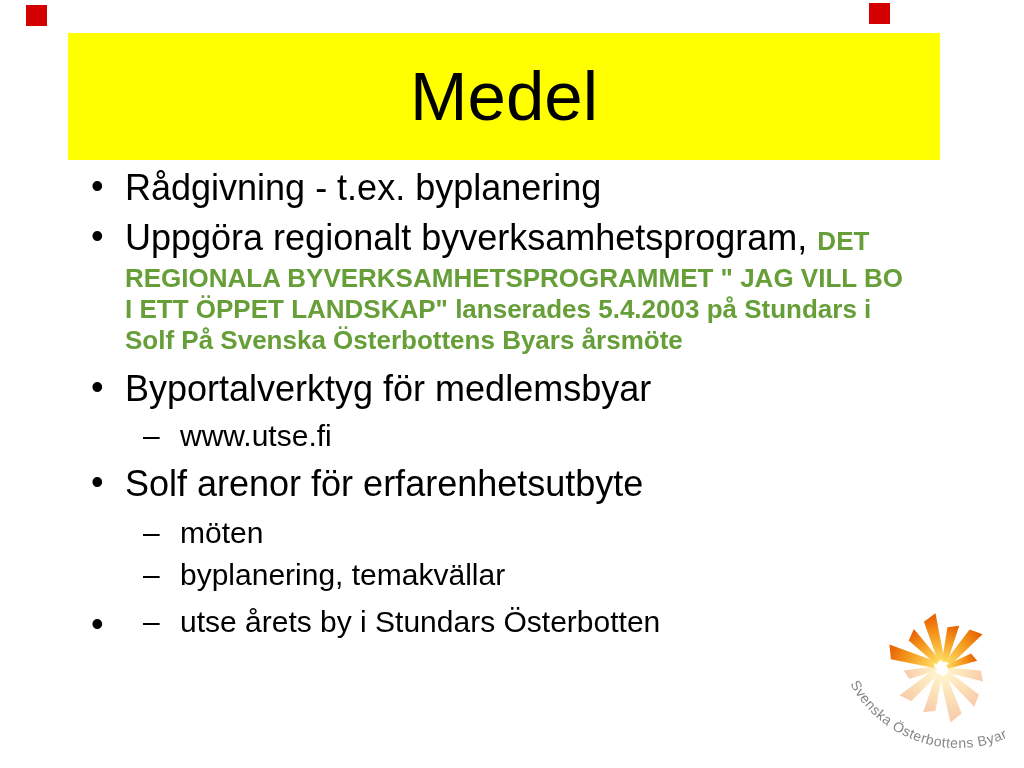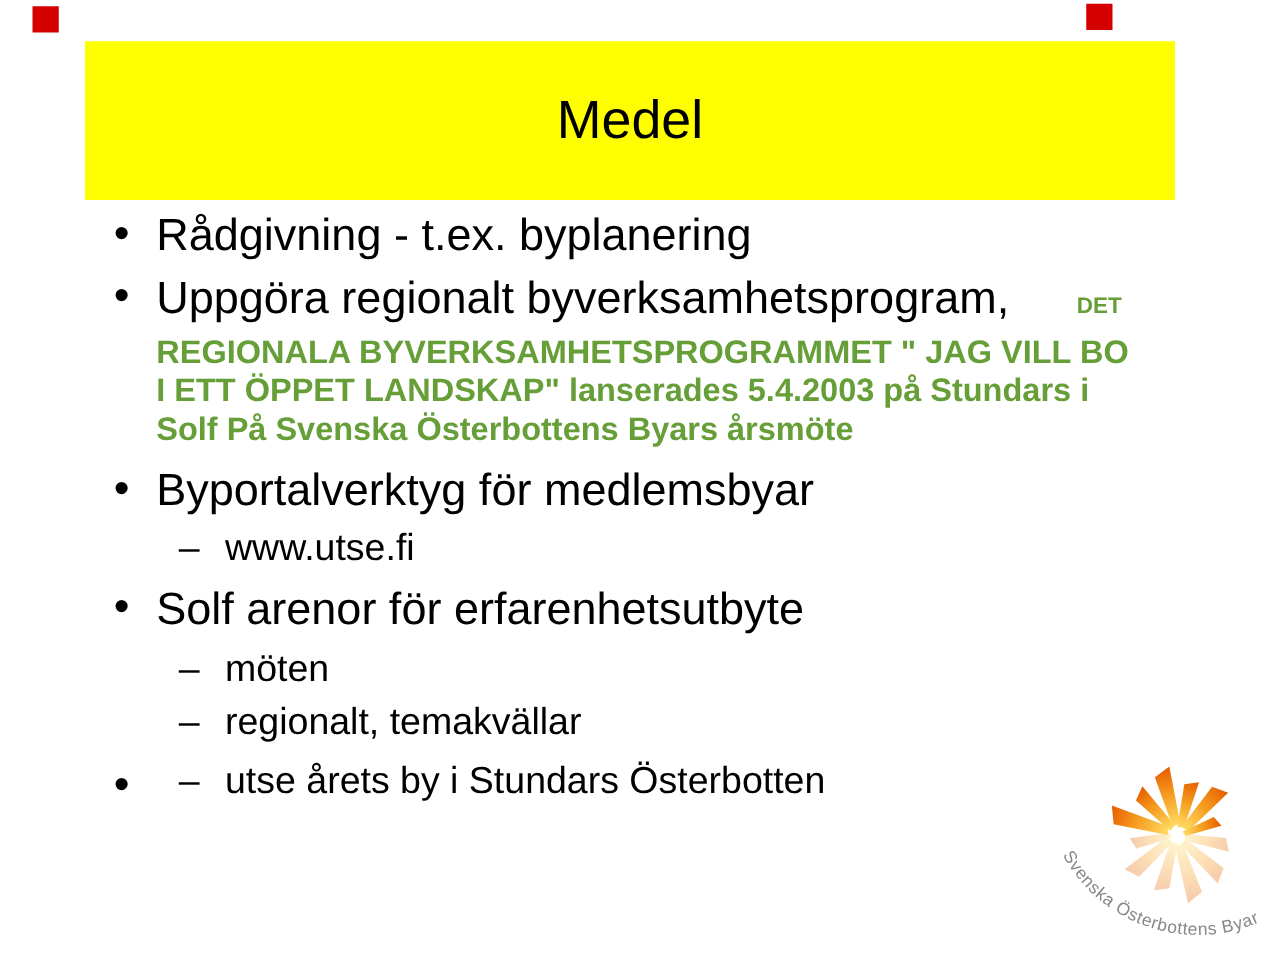--- a/index.html
+++ b/index.html
@@ -12,30 +12,30 @@
 
   .corner{position:absolute;width:21px;height:21px;background:#d40000;}
   .corner.left{left:26px;top:5px;}
   .corner.right{left:869px;top:3px;}
 
   .title-band{
     position:absolute;left:68px;top:33px;width:872px;height:127px;
     background:#ffff00;display:flex;align-items:center;justify-content:center;
   }
   .title-band h1{
-    margin:0;font-size:43px;font-weight:400;color:#000;line-height:1;
+    margin:0;font-size:69px;font-weight:400;color:#000;line-height:1;
   }
 
   .content{position:absolute;left:90px;top:166px;width:920px;color:#000;}
   .line{white-space:nowrap;}
   .l1{position:relative;font-size:36px;line-height:44px;padding-left:35px;}
   .l1 .mk{position:absolute;left:1px;top:-2px;font-size:36px;}
   .l2{position:relative;font-size:30px;line-height:36px;padding-left:90px;}
   .l2 .mk{position:absolute;left:53px;top:0;font-size:30px;}
-  .green{color:#669e38;font-weight:700;font-size:18px;margin-left:44px;}
+  .green{color:#669e38;font-weight:700;font-size:26px;}
   .gline{font-size:26px;line-height:31px;font-weight:700;color:#669e38;padding-left:35px;}
 
   .logo{position:absolute;left:840px;top:608px;}
   .logo text{
     font-family:"Liberation Sans","DejaVu Sans",sans-serif;
     font-size:14px;fill:#878787;letter-spacing:0.5px;
   }
 </style>
 </head>
 <body>
@@ -81,21 +81,21 @@
       <span>Solf arenor för erfarenhetsutbyte</span>
     </div>
 
     <div class="line l2" style="margin-top:9px;">
       <span class="mk">–</span>
       <span>möten</span>
     </div>
 
     <div class="line l2" style="margin-top:6px;">
       <span class="mk">–</span>
-      <span>regionalt, temakvällar</span>
+      <span>byplanering, temakvällar</span>
     </div>
 
     <div class="line l1" style="margin-top:11px;">
       <span class="mk">•</span>
     </div>
 
     <div class="line l2" style="margin-top:9px;">
       <span class="mk">–</span>
       <span>utse årets by i Stundars Österbotten</span>
     </div>

